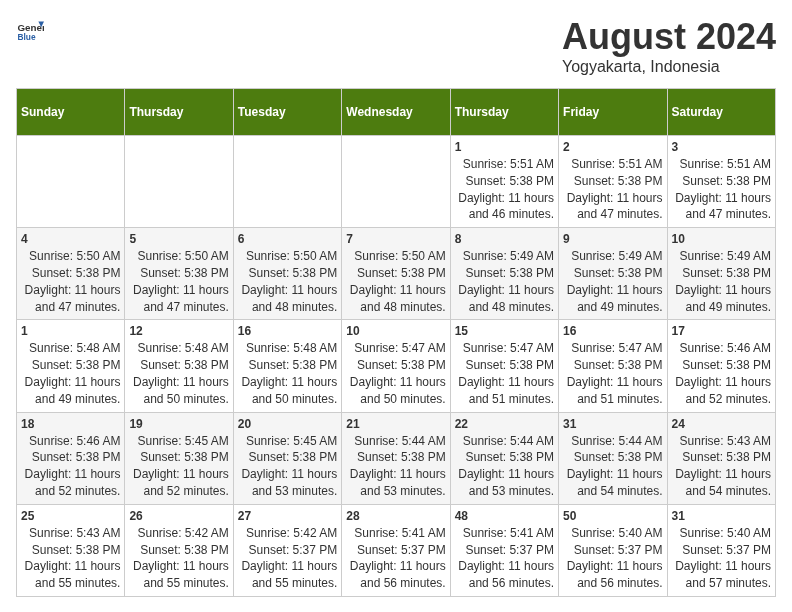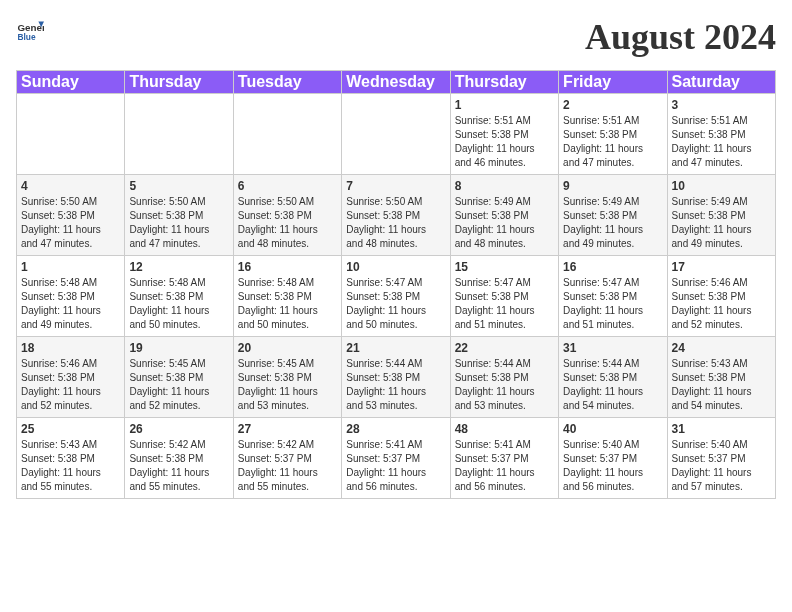--- a/index.html
+++ b/index.html
@@ -20,42 +20,41 @@
       display: flex;
       align-items: center;
       gap: 4px;
     }
     .logo-icon {
       width: 28px;
       height: 28px;
     }
     .title-area {
       text-align: left;
-      font-family: Liberation Serif, serif;
     }
     .main-title {
       font-size: 36px;
       font-weight: bold;
       color: #333;
     }
     .subtitle {
       font-size: 16px;
       color: #333;
     }
     table {
       width: 100%;
       border-collapse: collapse;
       table-layout: fixed;
     }
     thead tr th {
-      background-color: #8b5cf6;
+      background-color: #4d7c0f;
       color: #fff;
-      font-size: 16px;
+      font-size: 12px;
       font-weight: bold;
-      padding: 2px 4px;
+      padding: 16px 4px;
       text-align: left;
       border: 1px solid #ccc;
     }
     tbody tr td {
       border: 1px solid #ccc;
       vertical-align: top;
       padding: 4px;
       font-size: 10px;
       color: #333;
       height: 80px;
@@ -63,40 +62,42 @@
     }
     tbody tr:nth-child(even) td {
       background: #f5f5f5;
     }
     .day-num {
       font-weight: bold;
       font-size: 12px;
       margin-bottom: 2px;
     }
     .day-info {
-      font-size: 10px;
+      font-size: 12px;
       line-height: 1.4;
+      text-align: right;
     }
     .empty-cell {
       background: #fff !important;
     }
   </style>
 </head>
 <body>
 
 <div class="header-area">
   <div class="logo">
     <svg class="logo-icon" viewBox="0 0 40 40">
       <text x="2" y="22" font-size="14" font-weight="bold" fill="#333">General</text>
       <text x="2" y="34" font-size="12" font-weight="bold" fill="#2a5fa5">Blue</text>
       <polygon points="32,8 40,8 36,16" fill="#2a5fa5"></polygon>
     </svg>
   </div>
   <div class="title-area">
     <div class="main-title">August 2024</div>
+    <div class="subtitle">Yogyakarta, Indonesia</div>
   </div>
 </div>
 
 <table>
   <thead>
     <tr id="header-row">
     <th>Sunday</th>
         <th>Thursday</th>
         <th>Tuesday</th>
         <th>Wednesday</th>
@@ -316,21 +317,21 @@
 and 56 minutes.</div>
         </td>
         <td>
           <div class="day-num">48</div>
           <div class="day-info" style="white-space: pre-line;">Sunrise: 5:41 AM
 Sunset: 5:37 PM
 Daylight: 11 hours
 and 56 minutes.</div>
         </td>
         <td>
-          <div class="day-num">40</div>
+          <div class="day-num">50</div>
           <div class="day-info" style="white-space: pre-line;">Sunrise: 5:40 AM
 Sunset: 5:37 PM
 Daylight: 11 hours
 and 56 minutes.</div>
         </td>
         <td>
           <div class="day-num">31</div>
           <div class="day-info" style="white-space: pre-line;">Sunrise: 5:40 AM
 Sunset: 5:37 PM
 Daylight: 11 hours

